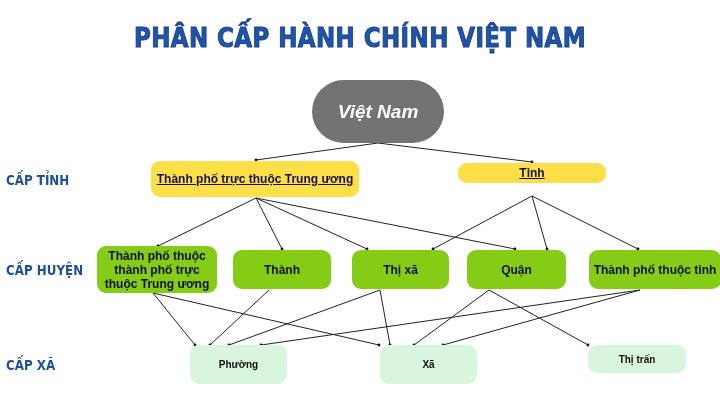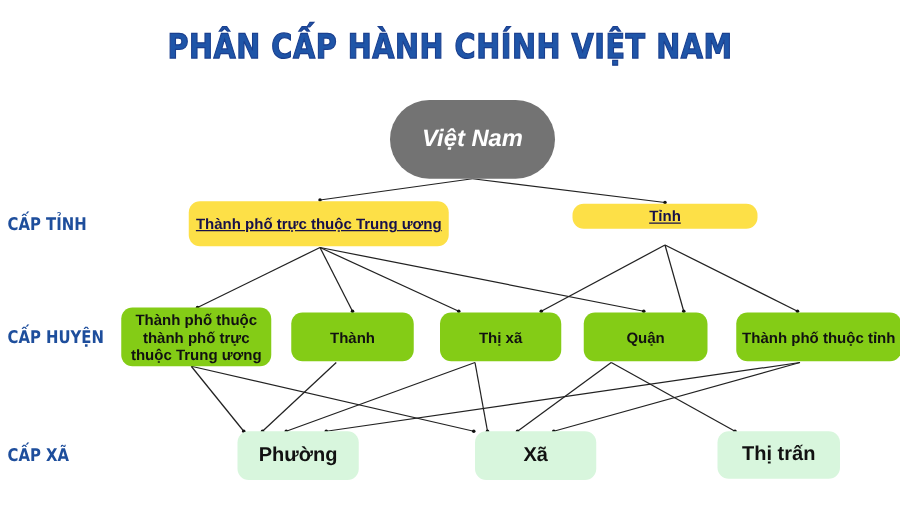--- a/index.html
+++ b/index.html
@@ -3,21 +3,21 @@
 <meta charset="utf-8">
 <style>
   html, body { margin:0; padding:0; }
   body { width:720px; height:405px; background:#ffffff; position:relative; overflow:hidden; font-family:"Liberation Sans", "DejaVu Sans", sans-serif; }
   .title { position:absolute; left:0; top:22px; width:720px; text-align:center; font-family:"DejaVu Sans", sans-serif; font-weight:bold; font-size:27px; letter-spacing:0.5px; color:#1f55a8; transform:scaleX(0.85); transform-origin:center; -webkit-text-stroke:1px #1a3f8f; text-shadow: 0 0 0 #fff, 1px 1px 0 #ffffff; }
   .level { position:absolute; left:6px; font-family:"DejaVu Sans", sans-serif; font-weight:bold; font-size:14px; color:#1e4e9c; transform:scaleX(0.85); transform-origin:left center; }
   .node { position:absolute; display:flex; align-items:center; justify-content:center; text-align:center; font-weight:bold; color:#111; box-sizing:border-box; }
   .root { background:#737373; color:#ffffff; border-radius:32px; font-size:19px;font-style:italic; }
   .t1 { background:#fde047; border-radius:9px; font-size:12px; color:#17104a;text-decoration:underline; }
   .t2 { background:#84cc16; border-radius:9px; font-size:12px; line-height:14px; color:#111; }
-  .t3 { background:#d8f6dd; border-radius:9px; font-size:16px; color:#111; }
+  .t3 { background:#d8f6dd; border-radius:9px; font-size:10px; color:#111; }
   svg.edges { position:absolute; left:0; top:0; }
 </style>
 </head>
 <body>
 
 <div class="title">PHÂN CẤP HÀNH CHÍNH VIỆT NAM</div>
 
 <svg class="edges" width="720" height="405">
   <defs>
     <marker id="dot" markerWidth="4" markerHeight="4" refX="2" refY="2">
@@ -60,13 +60,13 @@
 <div class="node t1" style="left:458px; top:163px; width:148px; height:20px;">Tỉnh</div>
 
 <div class="node t2" style="left:97px; top:246px; width:120px; height:47px; padding:0 4px;">Thành phố thuộc thành phố trực thuộc Trung ương</div>
 <div class="node t2" style="left:233px; top:250px; width:98px; height:39px;">Thành</div>
 <div class="node t2" style="left:352px; top:250px; width:97px; height:39px;">Thị xã</div>
 <div class="node t2" style="left:467px; top:250px; width:99px; height:39px;">Quận</div>
 <div class="node t2" style="left:578px; top:250px; width:132px; height:39px;margin-left:11px;">Thành phố thuộc tỉnh</div>
 
 <div class="node t3" style="left:190px; top:345px; width:97px; height:39px;">Phường</div>
 <div class="node t3" style="left:380px; top:345px; width:97px; height:39px;">Xã</div>
-<div class="node t3" style="left:574px; top:345px; width:98px; height:38px;">Thị trấn</div>
+<div class="node t3" style="left:588px; top:345px; width:98px; height:28px;">Thị trấn</div>
 
 </body></html>

